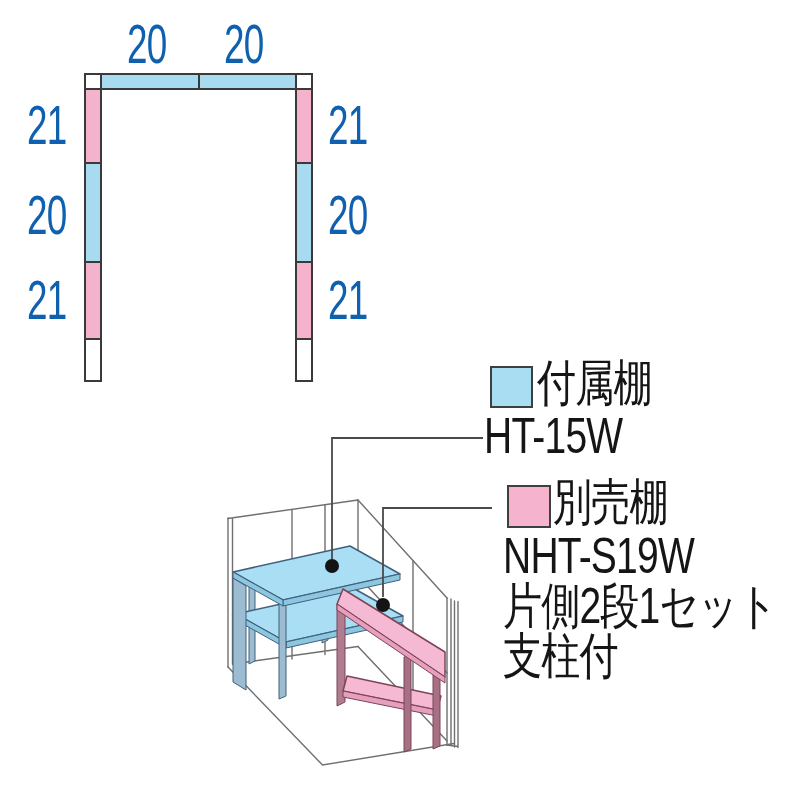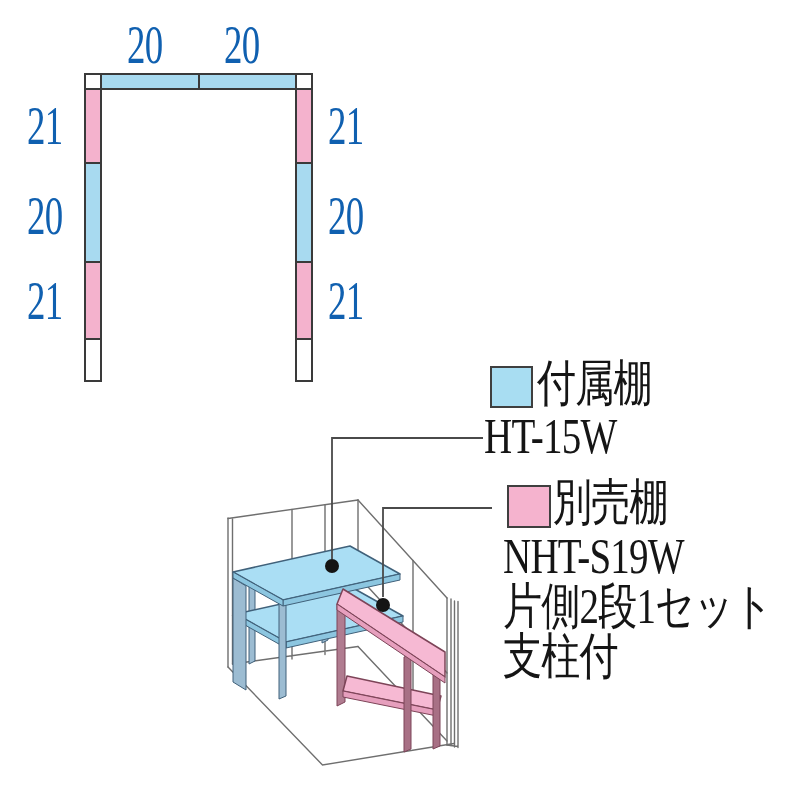--- a/index.html
+++ b/index.html
@@ -1,18 +1,18 @@
 <!DOCTYPE html>
 <html><head>
 <meta charset="utf-8">
 <style>
   html,body{margin:0;padding:0;background:#fff;}
   .canvas{
     position:relative;width:800px;height:800px;background:#ffffff;overflow:hidden;
-    font-family:Liberation Serif, serif;
+    font-family:Liberation Sans, sans-serif;
   }
   .layer{position:absolute;left:0;top:0;}
   .num{
     position:absolute;
     font-size:55px;font-weight:normal;line-height:1;letter-spacing:-1px;
     transform:scaleX(0.67);transform-origin:left top;white-space:nowrap;
   }
   .legend-text{
     position:absolute;color:#151515;font-size:50px;line-height:1;letter-spacing:-1px;
     transform:scaleX(0.78);transform-origin:left top;white-space:nowrap;

